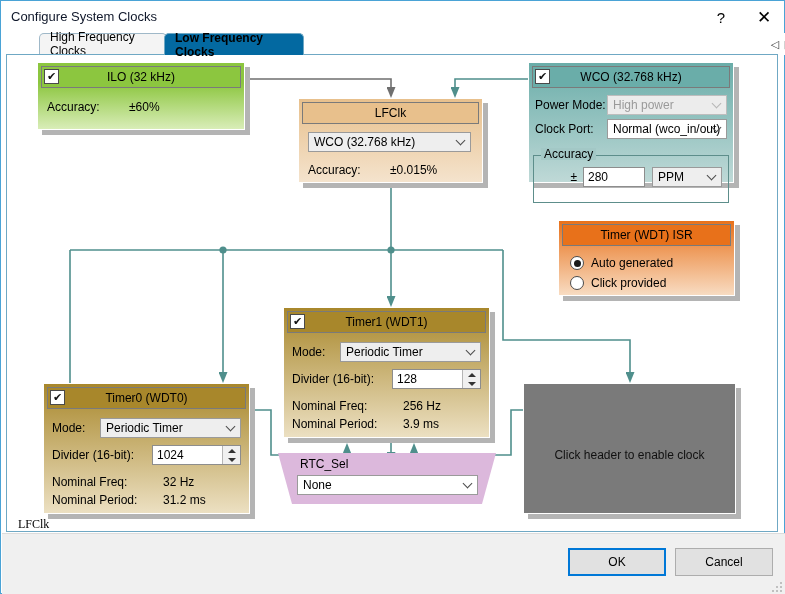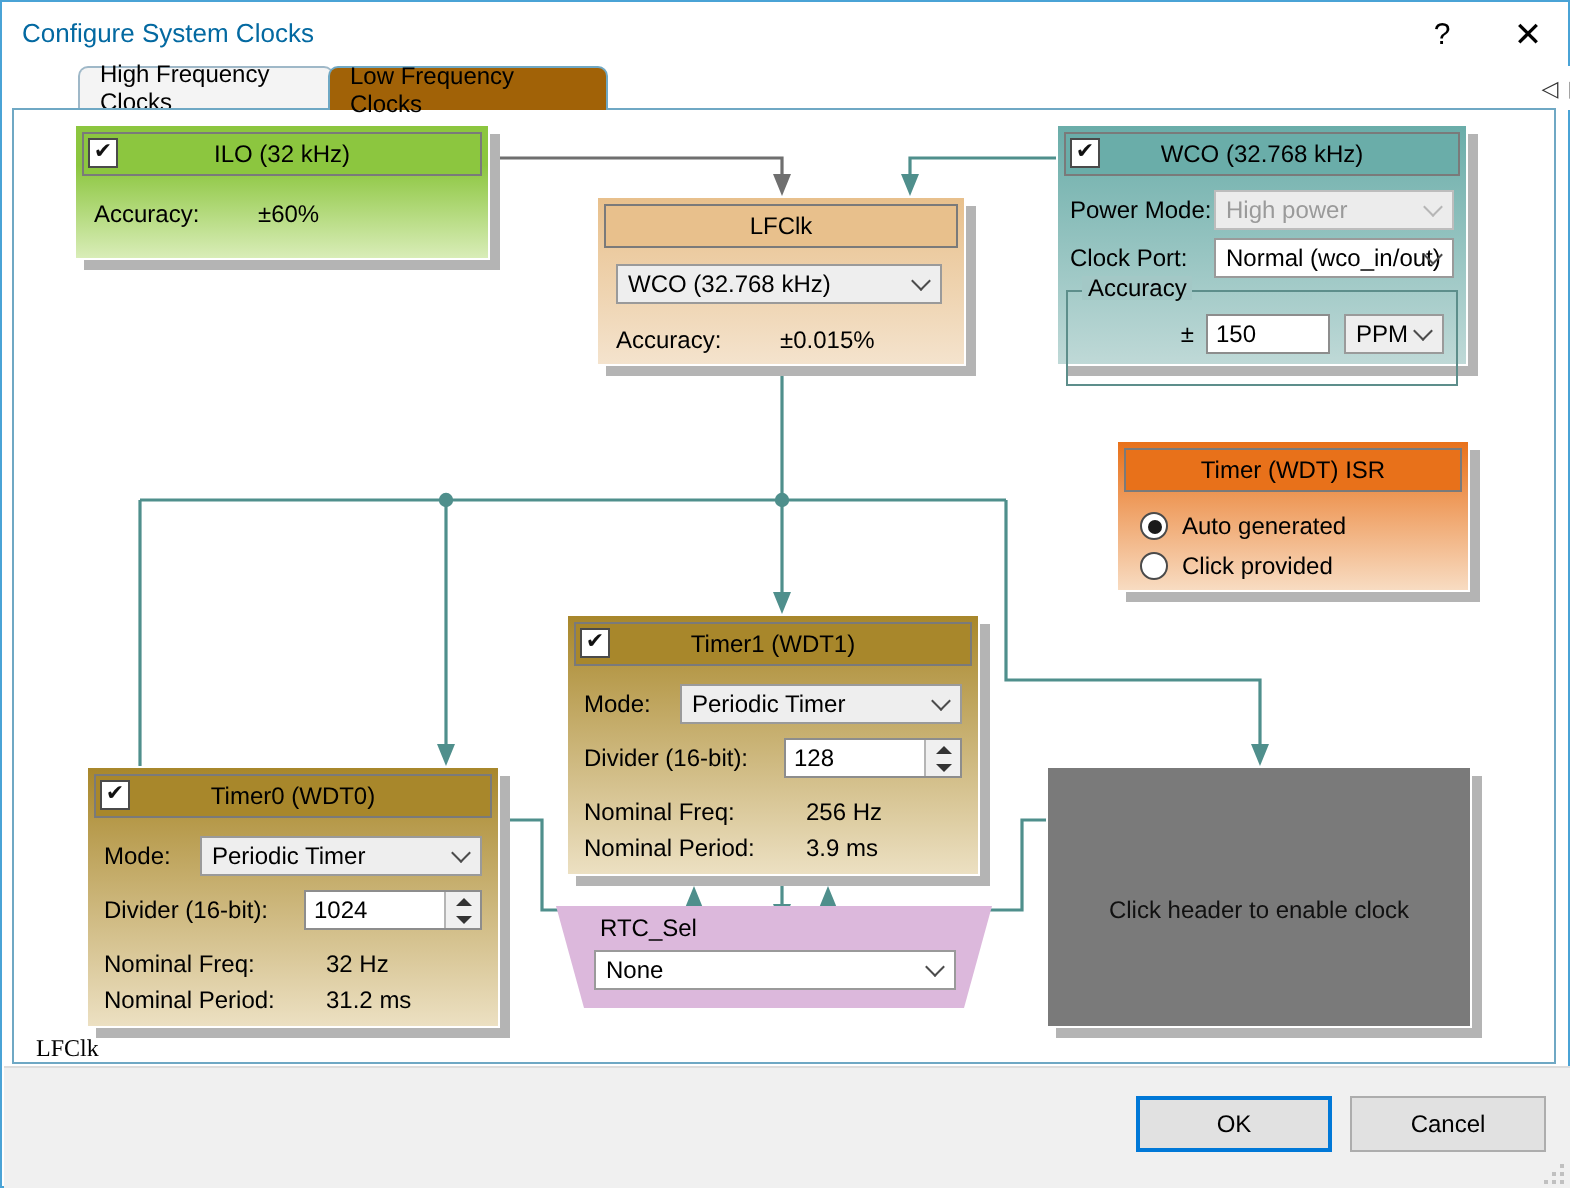--- a/index.html
+++ b/index.html
@@ -15,21 +15,21 @@
     border:1px solid #4aa3d6;
     box-sizing:border-box;
   }
   
   .titlebar{
     position:absolute;left:0;top:0;width:783px;height:32px;
     background:#ffffff;
   }
   .title-text{
     position:absolute;left:10px;top:8px;
-    font-size:13px;color:#0369a1;text-align:center;
+    font-size:13px;color:#0f172a;text-align:center;
   }
   .tb-btn{
     position:absolute;top:2px;width:40px;height:28px;
     display:flex;align-items:center;justify-content:center;
     font-size:15px;color:#000;cursor:default;
   }
   .tb-help{left:700px;}
   .tb-close{left:743px;font-size:17px;}
   
   .tabstrip{
@@ -40,21 +40,21 @@
     position:absolute;top:0;height:21px;
     border:1px solid #9fb8c8;border-bottom:none;
     background:#f4f4f4;
     border-radius:5px 5px 0 0;
     display:flex;align-items:center;justify-content:center;
     padding:0 10px;
     font-size:12px;color:#000;
     box-sizing:border-box;
   }
   .tab.hf{left:22px;width:128px;}
-  .tab.lf{left:147px;width:140px;background:#a16207;font-weight:normal;border-color:#6fa8c4;z-index:3;height:22px;}
+  .tab.lf{left:147px;width:140px;background:#0369a1;font-weight:bold;border-color:#6fa8c4;z-index:3;height:22px;}
   .tab-scroll{
     position:absolute;top:4px;width:12px;height:14px;
     font-size:11px;color:#333;display:flex;align-items:center;justify-content:center;
   }
   .tab-scroll.left{left:752px;}
   .tab-scroll.right{left:766px;}
   
   .canvas{
     position:absolute;left:5px;top:53px;width:772px;height:478px;
     background:#ffffff;
@@ -299,34 +299,34 @@
             <span>WCO (32.768 kHz)</span>
           </div>
           <div class="content" style="padding:4px 6px 0 6px;">
             <div class="row" style="margin-bottom:4px;">
               <span class="lbl" style="width:72px;">Power Mode:</span>
               <span class="combo dis" style="flex:1;">
                 <span>High power</span>
                 <span class="car"></span>
               </span>
             </div>
-            <div class="row" style="margin-bottom:6px;">
+            <div class="row" style="margin-bottom:16px;">
               <span class="lbl" style="width:72px;">Clock Port:</span>
               <span class="combo white" style="flex:1;">
                 <span>Normal (wco_in/out)</span>
                 <span class="car"></span>
               </span>
             </div>
           </div>
           <div class="grp">
             <span class="cap">Accuracy</span>
             <div style="display:flex;align-items:center;justify-content:flex-end;height:22px;">
               <span style="margin-right:6px;">±</span>
-              <span class="txtbox" style="width:62px;">150</span>
-              <span class="combo" style="width:50px;margin-left:7px;">
+              <span class="txtbox" style="width:62px;">280</span>
+              <span class="combo" style="width:70px;margin-left:7px;">
                 <span>PPM</span>
                 <span class="car"></span>
               </span>
             </div>
           </div>
         </div>
       </div>
 
       <div class="blk" id="isr">
         <div class="shadow"></div>

